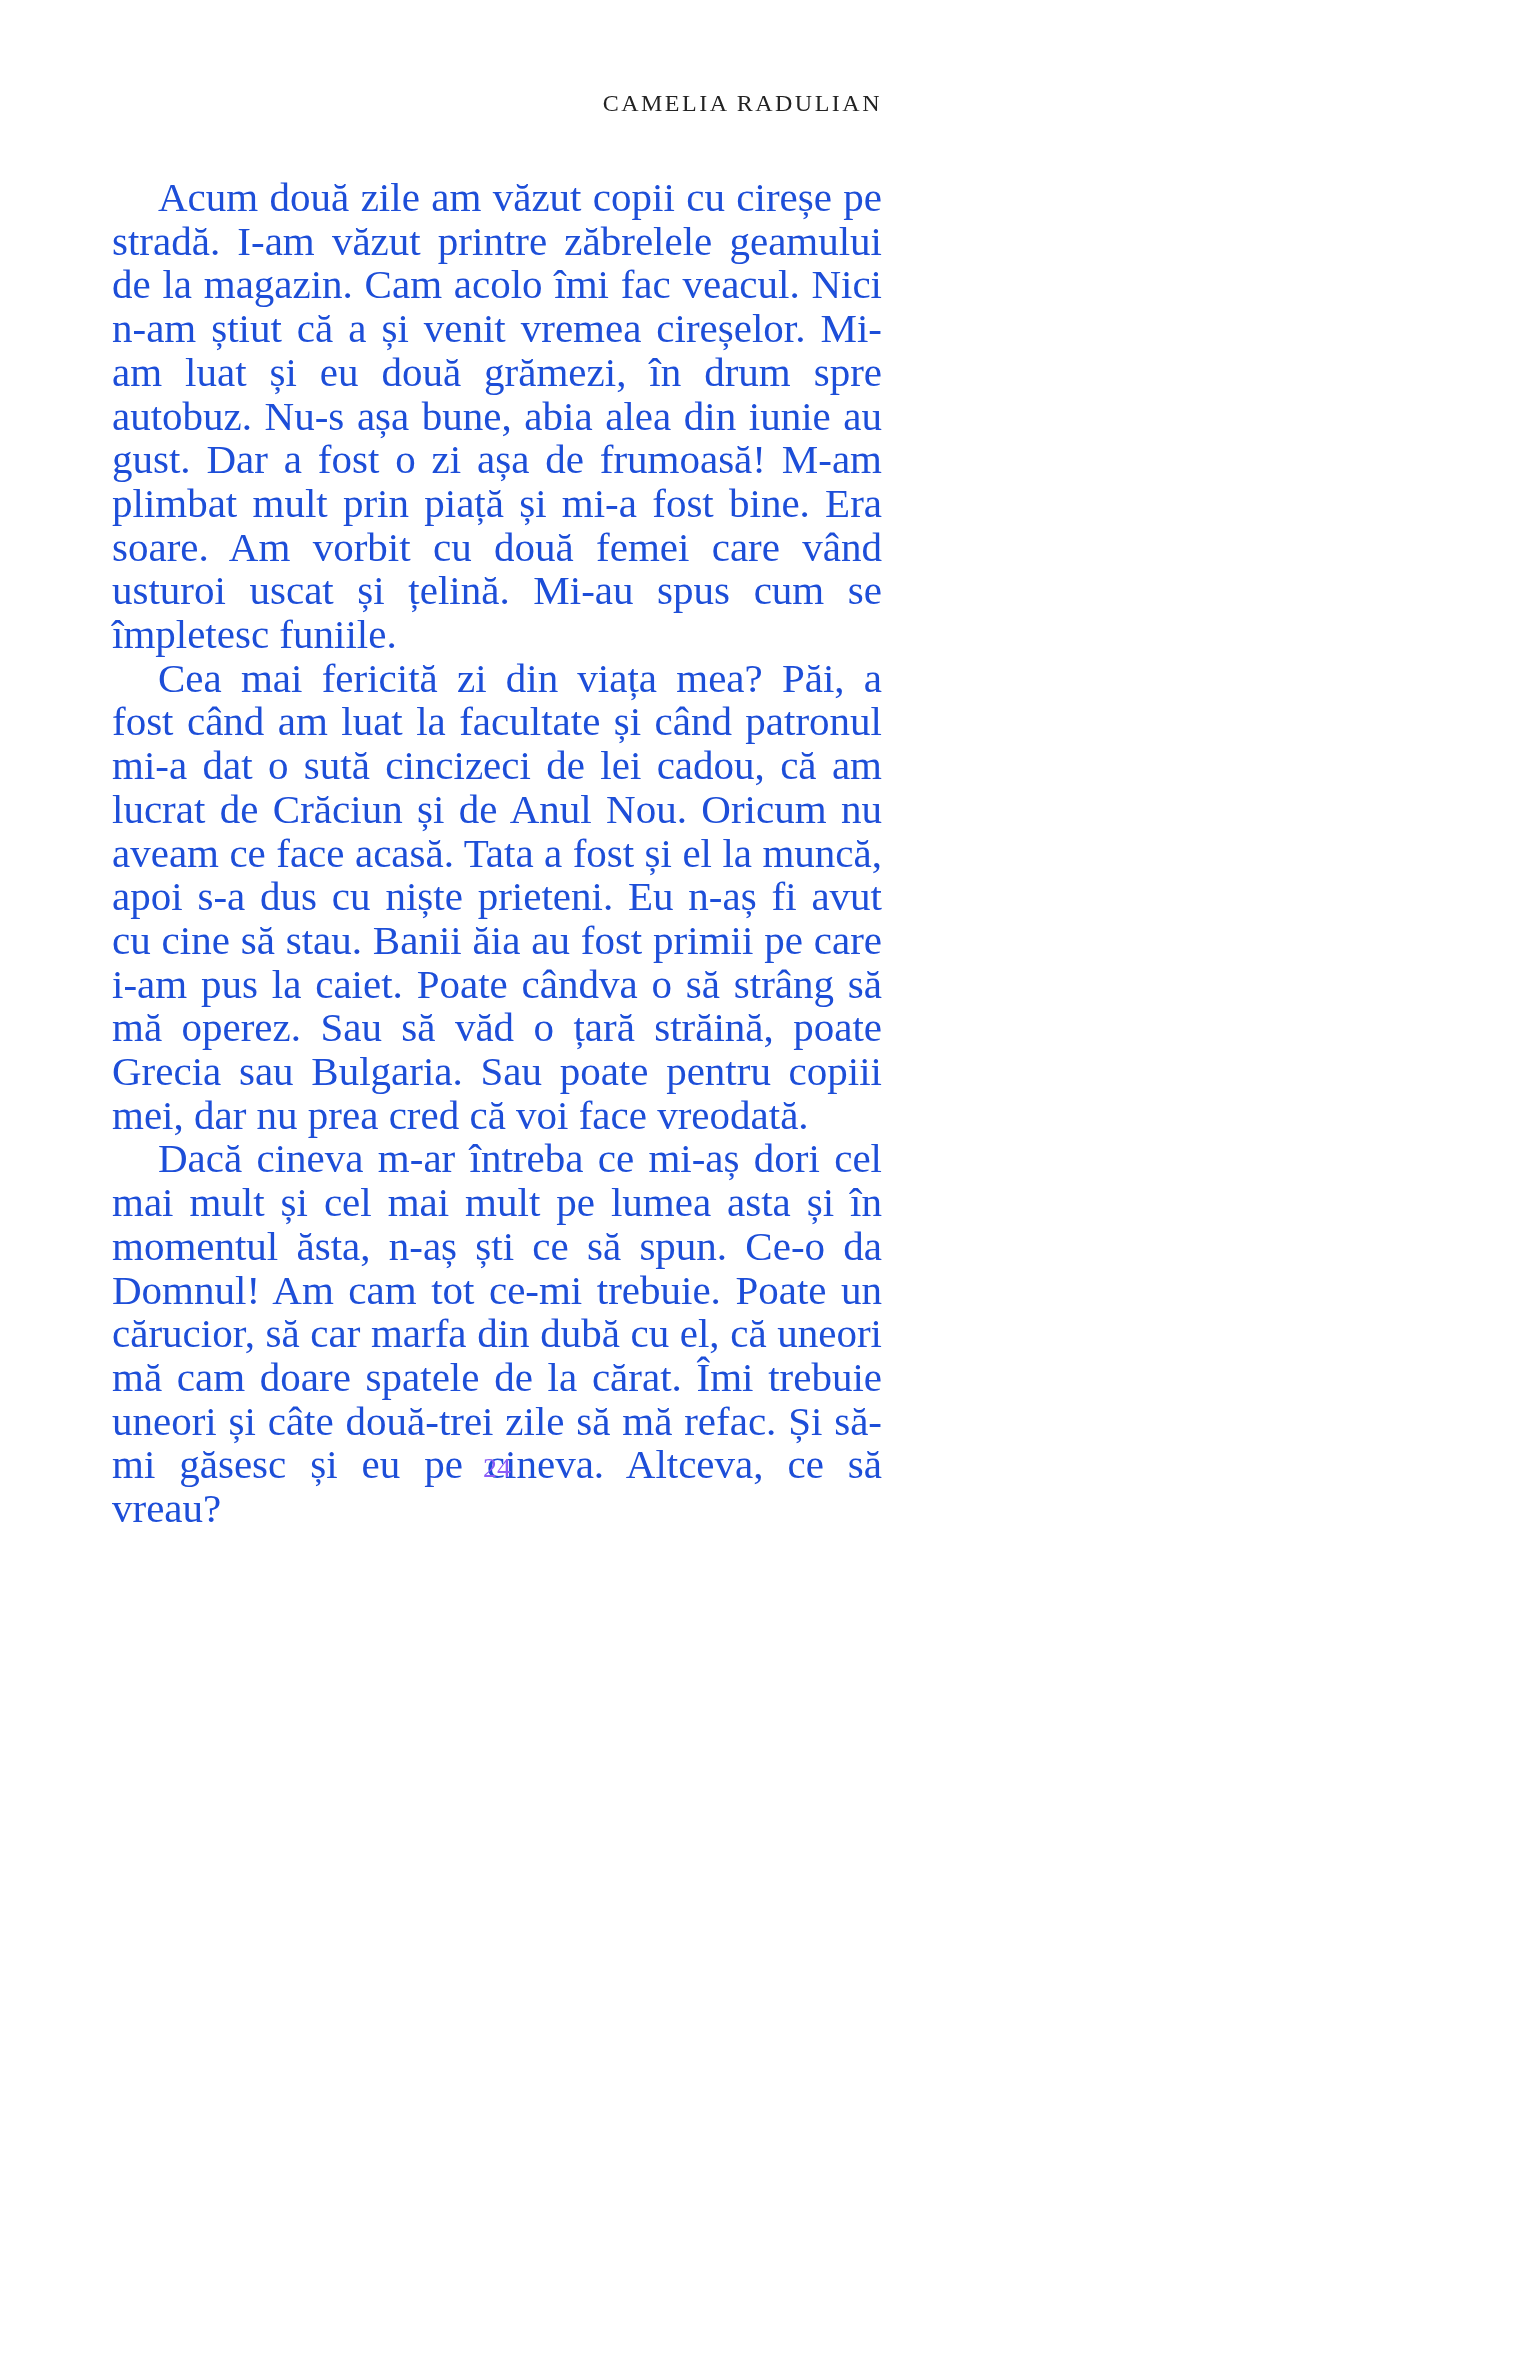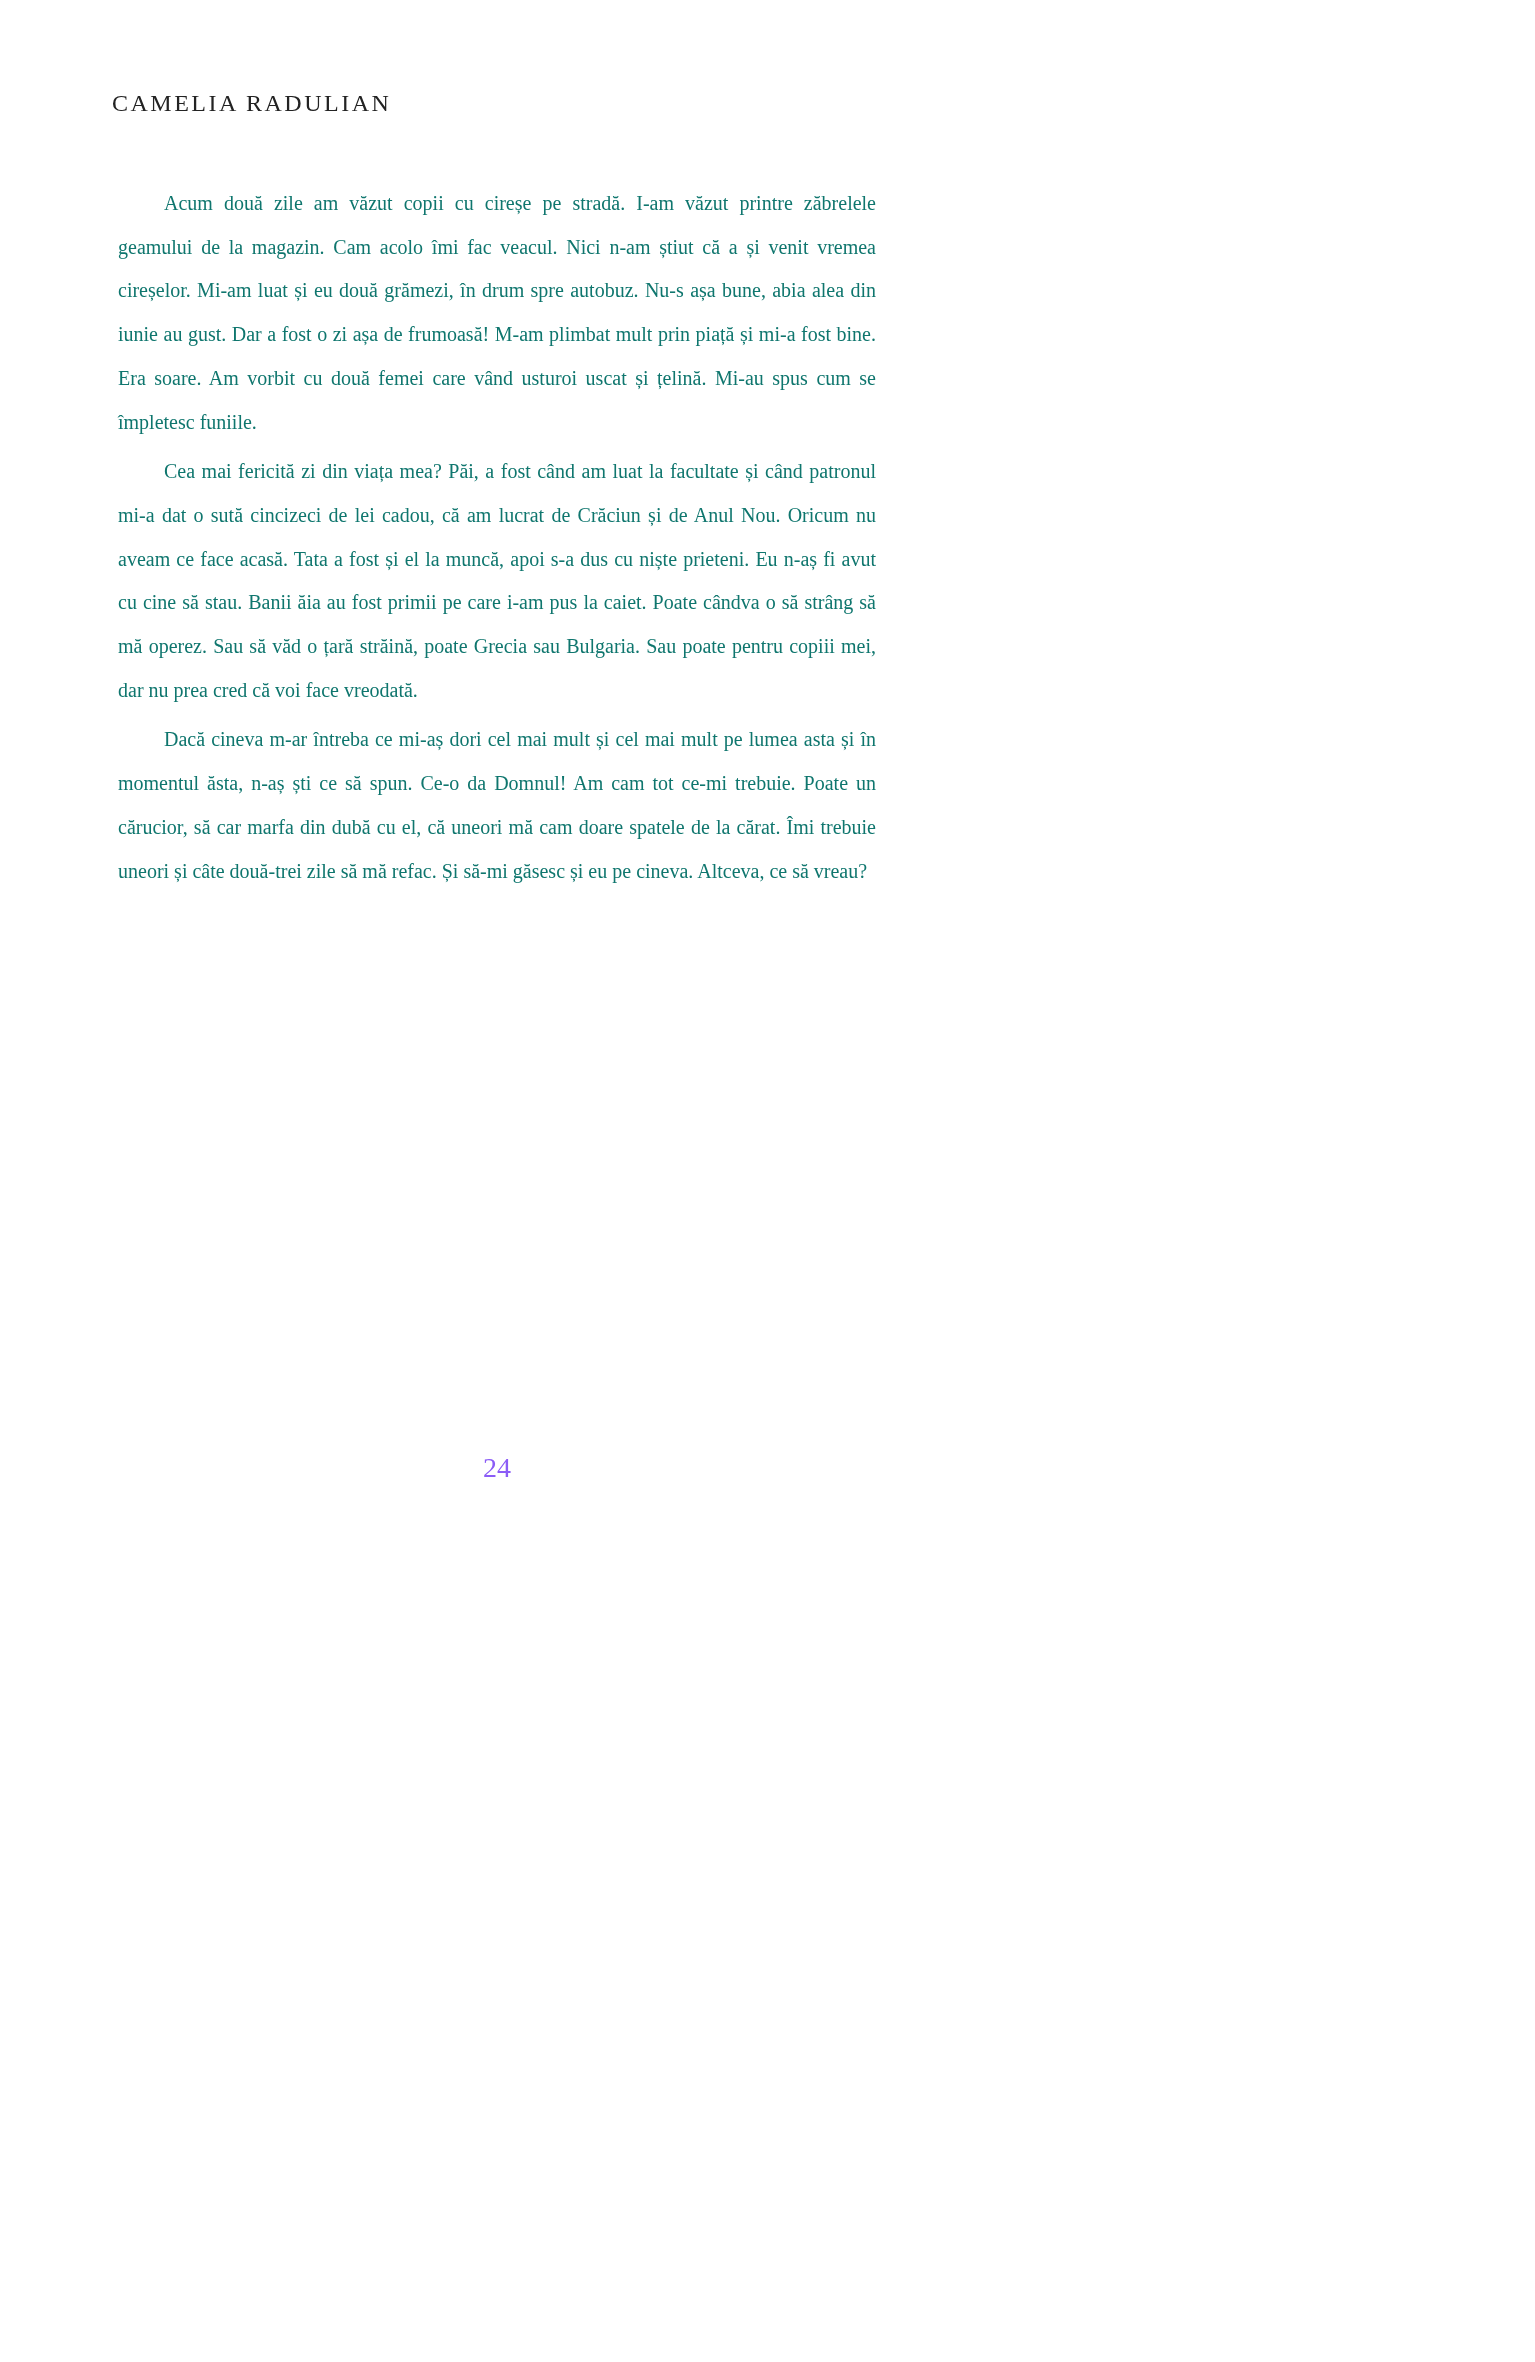--- a/index.html
+++ b/index.html
@@ -15,39 +15,39 @@
     background: #ffffff;
     overflow: hidden;
     font-family: "Liberation Serif", "DejaVu Serif", serif;
     color: #1c1c1c;
   }
   .running-header {
     position: absolute;
     top: 90px;
     left: 112px;
     width: 770px;
-    text-align: left;
+    text-align: right;
     font-size: 24px;
     letter-spacing: 2.5px;
     color: #232323;
     text-transform: uppercase;
   }
   .text-block {
     position: absolute;
     top: 176px;
     left: 112px;
     width: 770px;
   }
   .para {
-    margin: 6px;
-    font-size: 20px;
+    margin: 0;
+    font-size: 41px;
     line-height: 43.7px;
     text-align: justify;
     text-indent: 46px;
-    color: #0f766e;
+    color: #1d4ed8;
   }
   .page-number {
     position: absolute;
     top: 1452px;
     left: 112px;
     width: 770px;
     text-align: center;
     font-size: 28px;
     color: #8b5cf6;
   }

